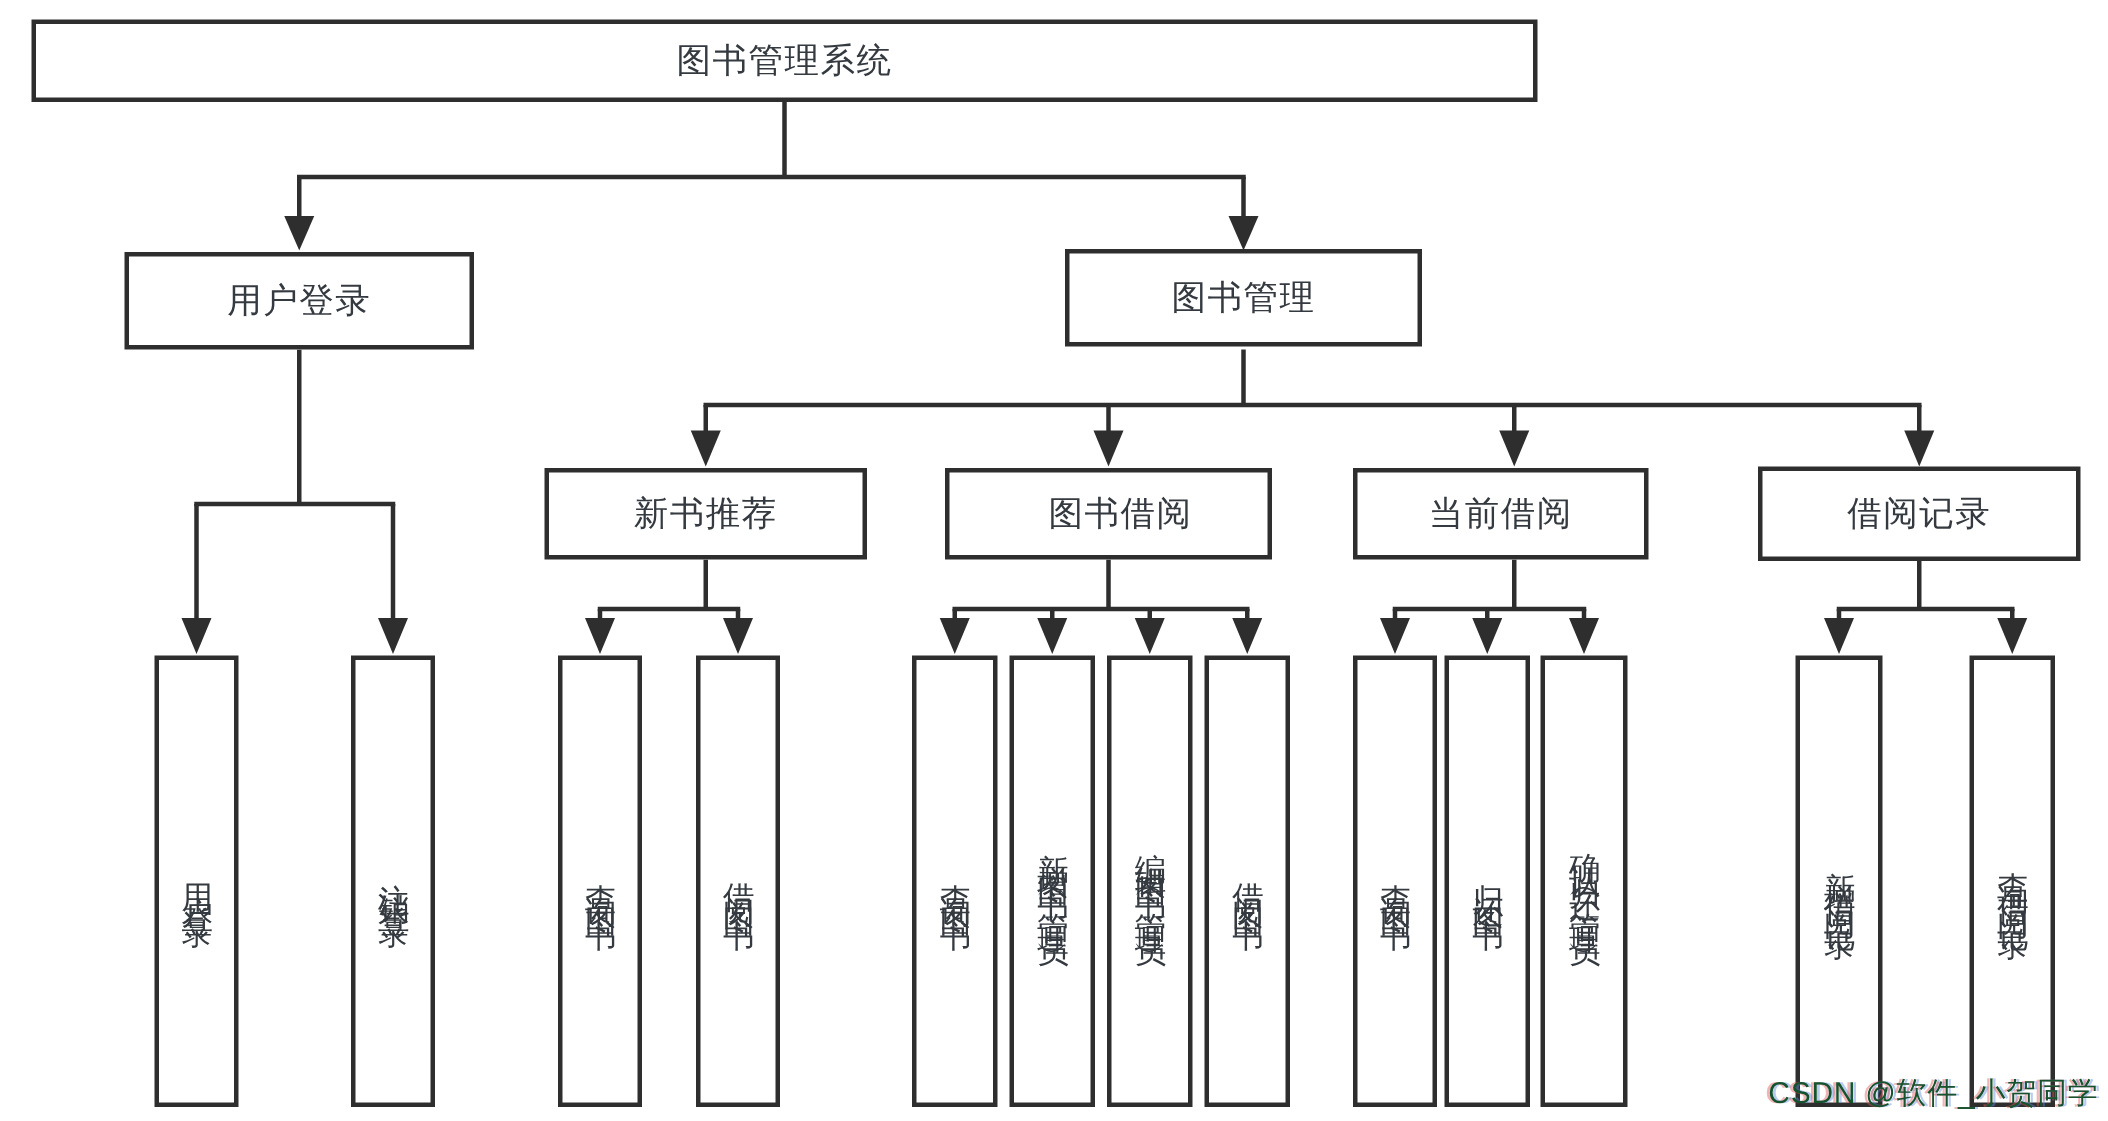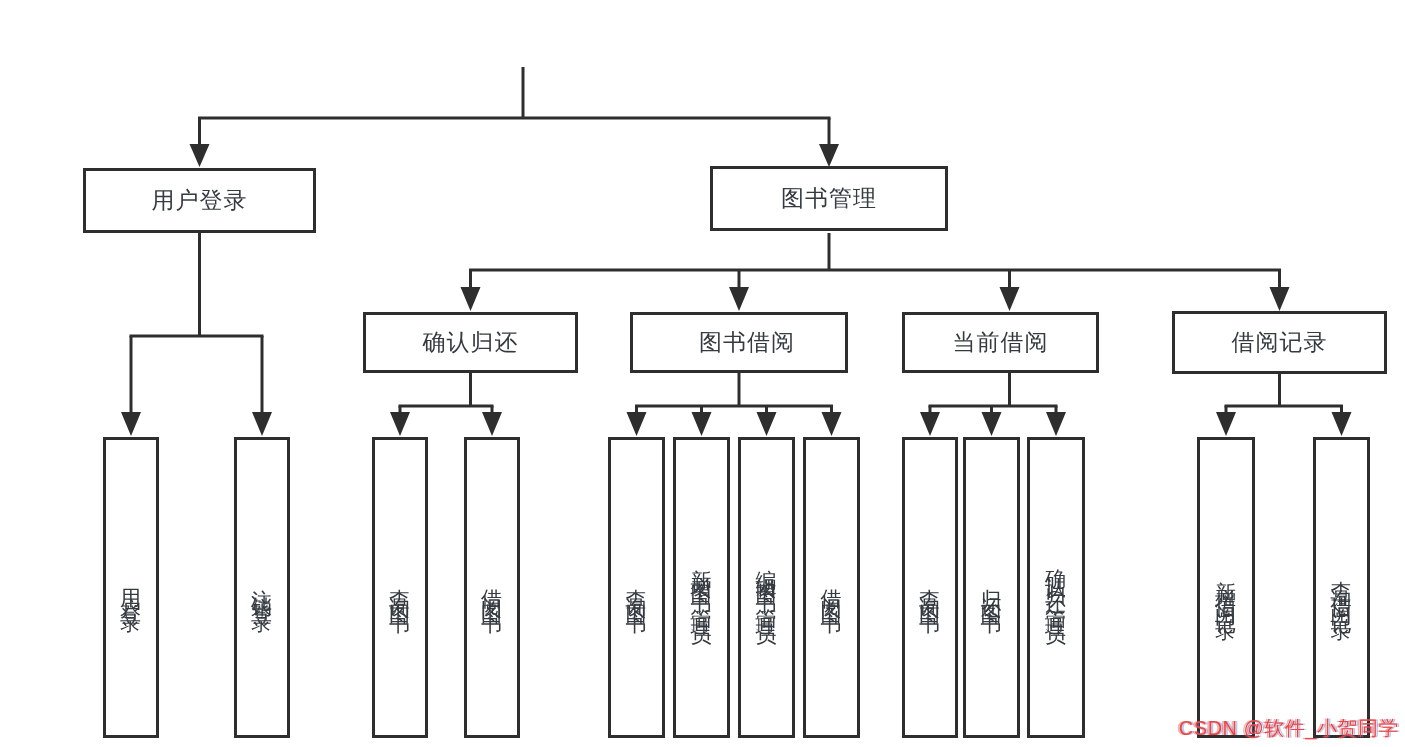--- a/index.html
+++ b/index.html
@@ -38,21 +38,21 @@
   .lf-6  { left:673px;  width:57px; }
   .lf-7  { left:738px;  width:57px; }
   .lf-8  { left:803px;  width:57px; }
   .lf-9  { left:902px;  width:56px; }
   .lf-10 { left:963px;  width:57px; }
   .lf-11 { left:1027px; width:58px; }
   .lf-12 { left:1197px; width:58px; }
   .lf-13 { left:1313px; width:57px; }
   .watermark {
     position:absolute; right:6px; bottom:5px; z-index:5;
-    font-size:20px; color:#ef4444; letter-spacing:0.5px;
+    font-size:20px; color:#14532d; letter-spacing:0.5px;
     text-shadow:-2px 0 0 rgba(223,86,86,0.45), 2px 0 0 rgba(96,140,225,0.45);
     white-space:nowrap;
   }
   .line  { stroke:#2e2e2e; stroke-width:3; fill:none; }
   .arrow { fill:#2e2e2e; stroke:none; }
 </style>
 </head>
 <body>
 
 <div class="canvas">
@@ -119,30 +119,33 @@
     <g>
       <path class="line" d="M1279.5 374 V406"></path>
       <path class="line" d="M1224.5 406 H1343"></path>
       <path class="line" d="M1226 406 V414"></path>
       <path class="line" d="M1341.5 406 V414"></path>
       <path class="arrow" d="M1216 412 L1236 412 L1226 436 Z"></path>
       <path class="arrow" d="M1331.5 412 L1351.5 412 L1341.5 436 Z"></path>
     </g>
   </svg>
 
+  <div class="node h-node n-root">
+    <span>图书管理系统</span>
+  </div>
 
   <div class="node h-node n-user-login">
     <span>用户登录</span>
   </div>
   <div class="node h-node n-book-mgmt">
     <span>图书管理</span>
   </div>
 
   <div class="node h-node n-new-book">
-    <span>确认归还</span>
+    <span>新书推荐</span>
   </div>
   <div class="node h-node n-borrowing">
     <span>图书借阅</span>
   </div>
   <div class="node h-node n-current">
     <span>当前借阅</span>
   </div>
   <div class="node h-node n-records">
     <span>借阅记录</span>
   </div>

